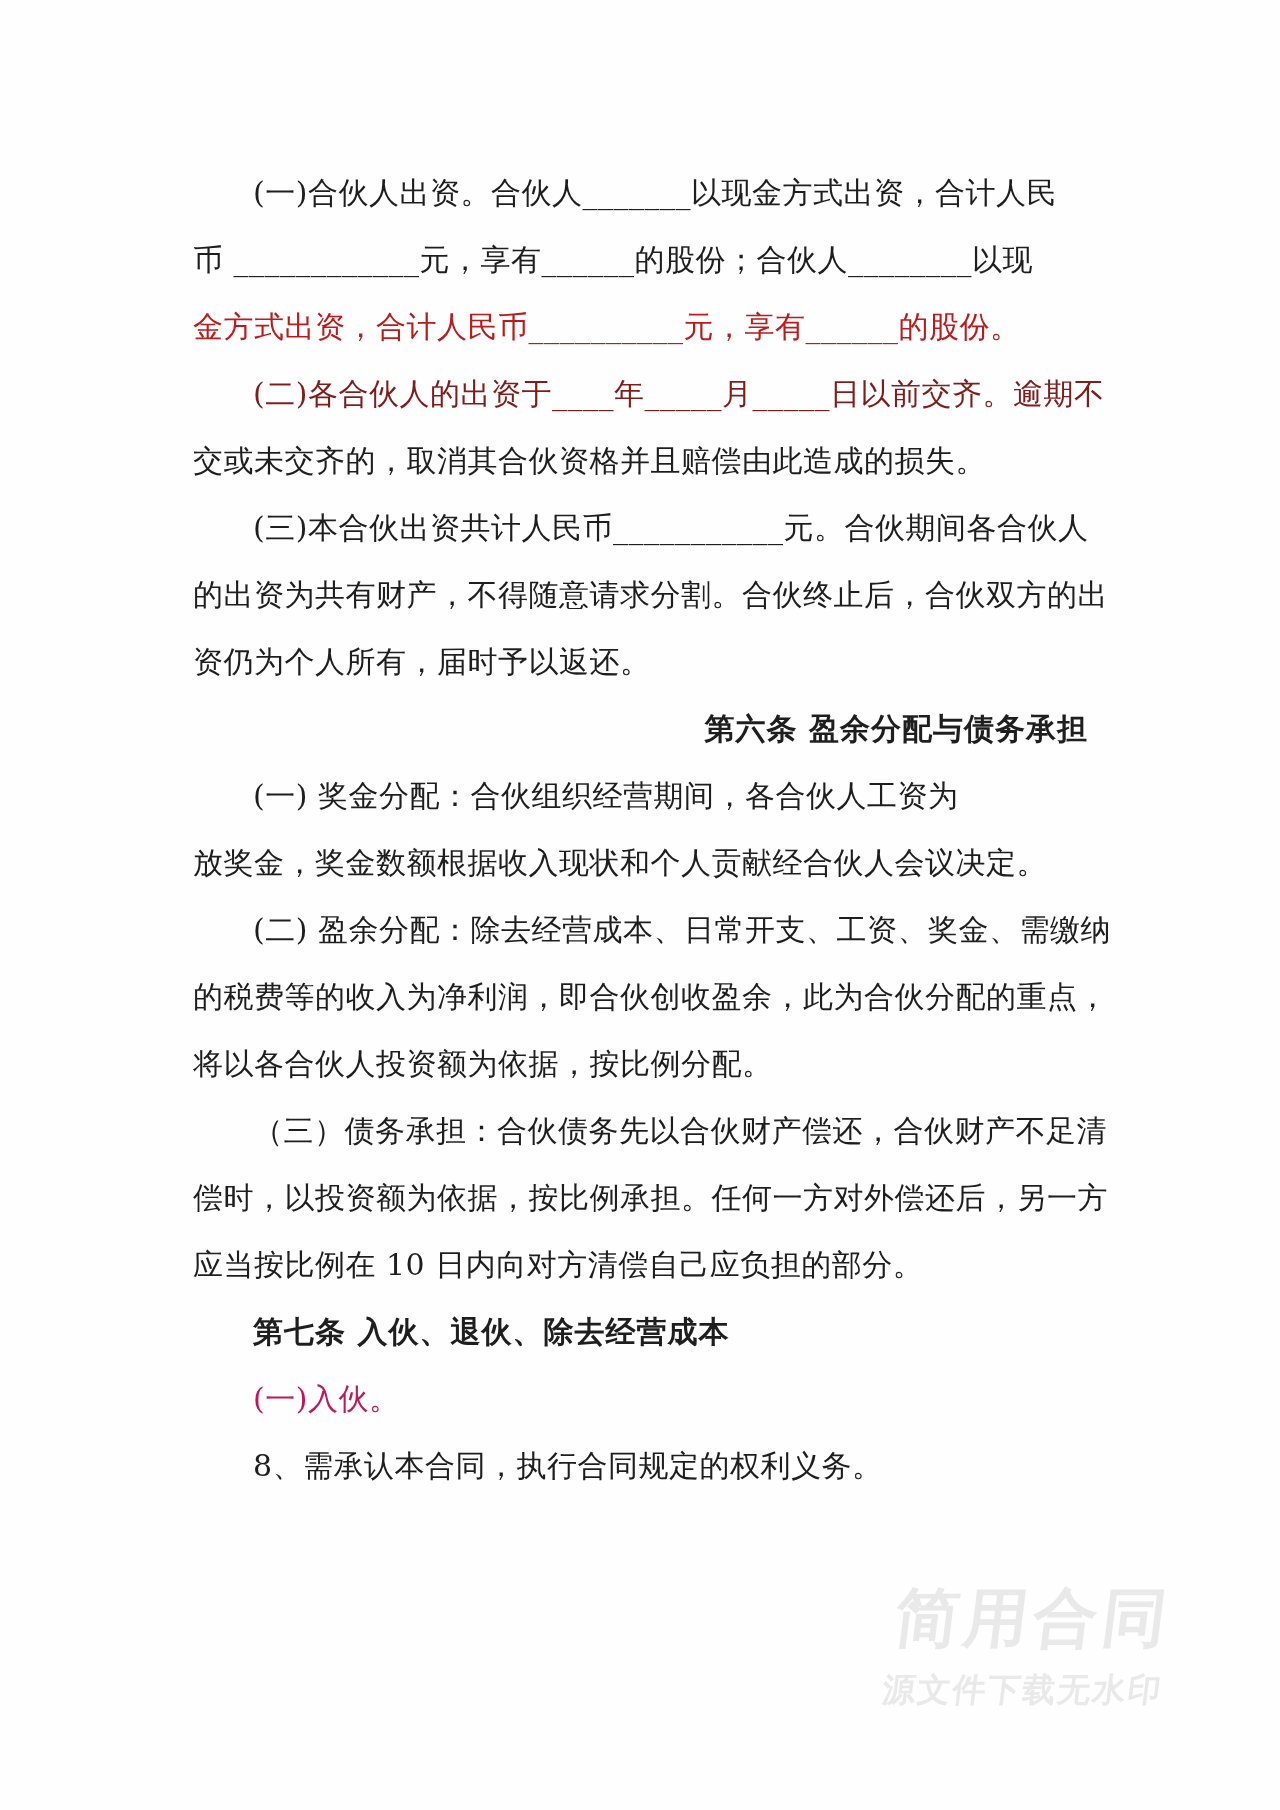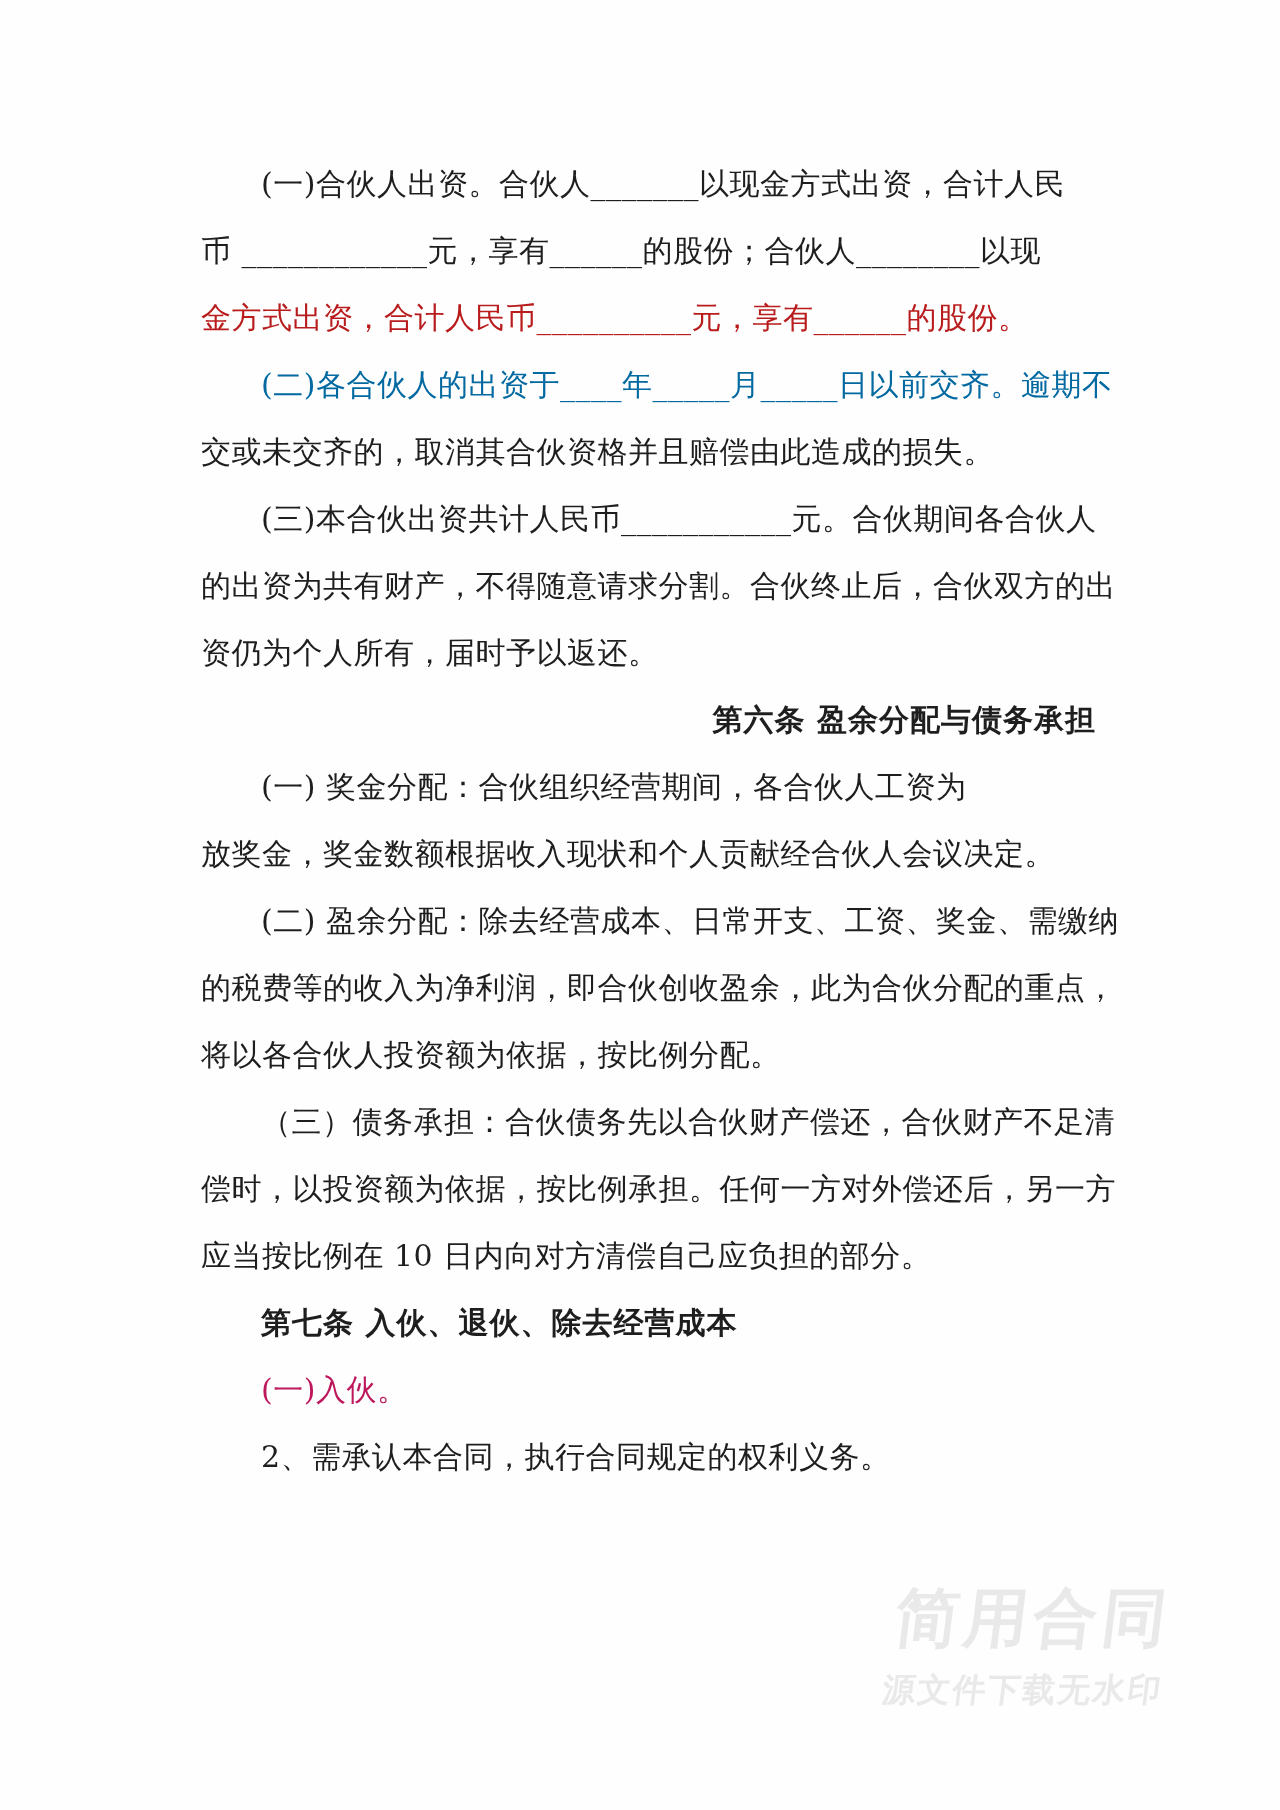--- a/index.html
+++ b/index.html
@@ -14,23 +14,22 @@
     overflow: hidden;
   }
   .page {
     position: absolute;
     inset: 0;
     background: #fefefe;
   }
   .doc-content {
     position: absolute;
     left: 193px;
-    top: 150px;
+    top: 159px;
     width: 895px;
-    margin-left: 8px;
   }
   .doc-line {
     font-family: "DejaVu Serif", "Liberation Serif", serif;
     font-size: 30px;
     line-height: 67px;
     color: #1e1e1e;
     white-space: nowrap;
     letter-spacing: 0.5px;
   }
   .doc-line.para-start {
@@ -66,37 +65,37 @@
 </head>
 <body>
 
 <div class="page">
 
   <div class="doc-content" id="doc-content">
 
   <div class="doc-line para-start" style="color: rgb(30, 30, 30);">(一)合伙人出资。合伙人_______以现金方式出资，合计人民</div>
       <div class="doc-line cont" style="color: rgb(30, 30, 30);">币 ____________元，享有______的股份；合伙人________以现</div>
       <div class="doc-line cont" style="color: #b91c1c;">金方式出资，合计人民币__________元，享有______的股份。</div>
-      <div class="doc-line para-start" style="color: #0369a1;">(二)各合伙人的出资于____年_____月_____日以前交齐。逾期不</div>
+      <div class="doc-line para-start" style="color: #7f1d1d;">(二)各合伙人的出资于____年_____月_____日以前交齐。逾期不</div>
       <div class="doc-line cont" style="color: rgb(30, 30, 30);">交或未交齐的，取消其合伙资格并且赔偿由此造成的损失。</div>
       <div class="doc-line para-start" style="color: rgb(30, 30, 30);">(三)本合伙出资共计人民币___________元。合伙期间各合伙人</div>
       <div class="doc-line cont" style="color: rgb(30, 30, 30);">的出资为共有财产，不得随意请求分割。合伙终止后，合伙双方的出</div>
       <div class="doc-line cont" style="color: rgb(30, 30, 30);">资仍为个人所有，届时予以返还。</div>
       <div class="doc-line heading" style="color: rgb(30, 30, 30); text-align: right;">第六条 盈余分配与债务承担</div>
       <div class="doc-line para-start" style="color: rgb(30, 30, 30);">(一) 奖金分配：合伙组织经营期间，各合伙人工资为</div>
       <div class="doc-line cont" style="color: rgb(30, 30, 30);">放奖金，奖金数额根据收入现状和个人贡献经合伙人会议决定。</div>
       <div class="doc-line para-start" style="color: rgb(30, 30, 30);">(二) 盈余分配：除去经营成本、日常开支、工资、奖金、需缴纳</div>
       <div class="doc-line cont" style="color: rgb(30, 30, 30);">的税费等的收入为净利润，即合伙创收盈余，此为合伙分配的重点，</div>
       <div class="doc-line cont" style="color: rgb(30, 30, 30);">将以各合伙人投资额为依据，按比例分配。</div>
       <div class="doc-line para-start" style="color: rgb(30, 30, 30);">（三）债务承担：合伙债务先以合伙财产偿还，合伙财产不足清</div>
       <div class="doc-line cont" style="color: rgb(30, 30, 30);">偿时，以投资额为依据，按比例承担。任何一方对外偿还后，另一方</div>
       <div class="doc-line cont" style="color: rgb(30, 30, 30);">应当按比例在 10 日内向对方清偿自己应负担的部分。</div>
       <div class="doc-line heading" style="color: rgb(30, 30, 30);">第七条 入伙、退伙、除去经营成本</div>
       <div class="doc-line para-start" style="color: #be185d;">(一)入伙。</div>
-      <div class="doc-line para-start" style="color: rgb(30, 30, 30);">2、需承认本合同，执行合同规定的权利义务。</div>
+      <div class="doc-line para-start" style="color: rgb(30, 30, 30);">8、需承认本合同，执行合同规定的权利义务。</div>
     </div>
 
   <div class="watermark" style="color: rgb(233, 233, 233);">
     <div class="watermark-title">简用合同</div>
     <div class="watermark-subtitle">源文件下载无水印</div>
   </div>
 
 </div>
 
 </body></html>

